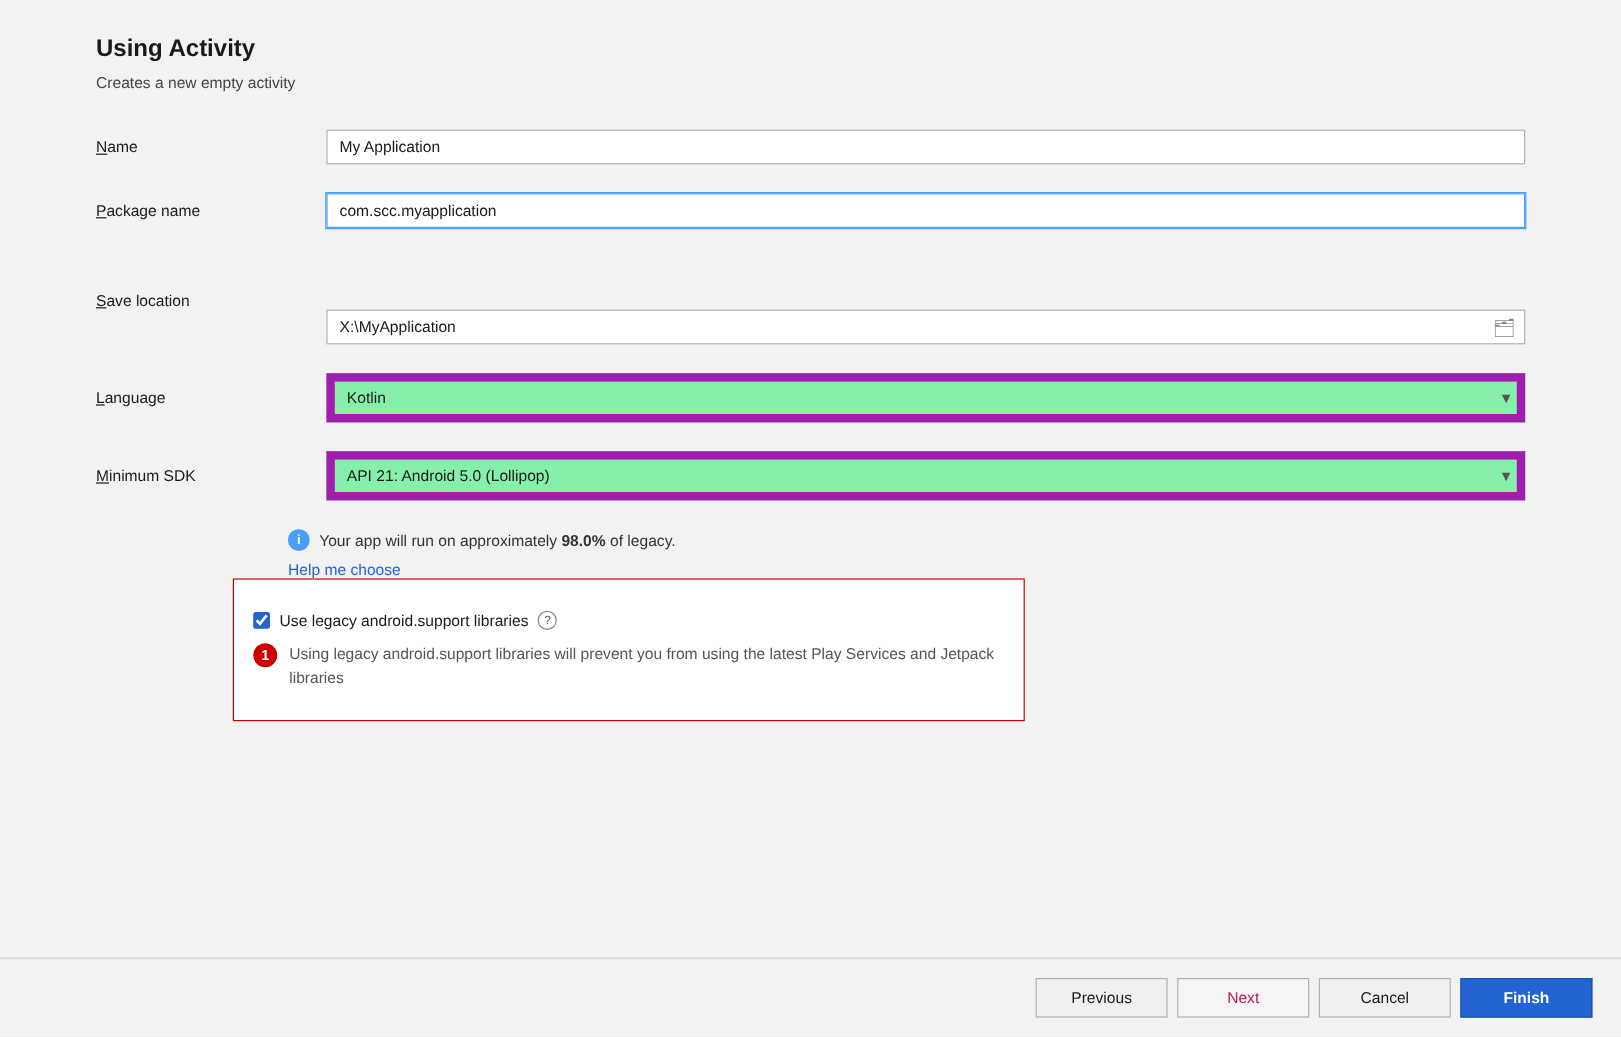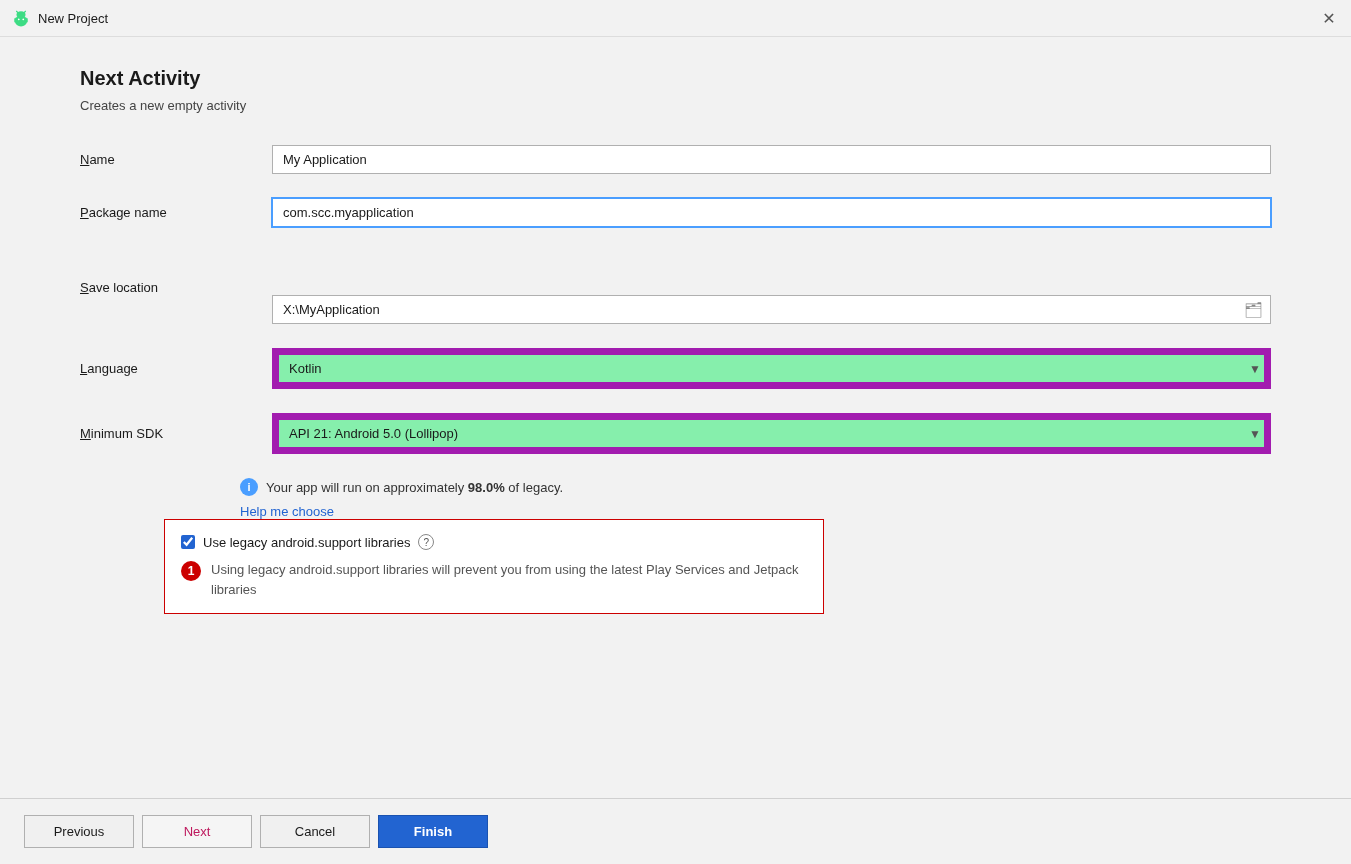--- a/index.html
+++ b/index.html
@@ -172,23 +172,23 @@
     .help-link {
       margin-left: 160px;
       margin-bottom: 20px;
       color: #2264d1;
       font-size: 13px;
       cursor: pointer;
       text-decoration: none;
     }
 
     .warning-box {
-      margin-left: 84px;
+      margin-left: 114px;
       border: 1px solid #cc0000;
-      padding: 14px 16px;
+      padding: 26px 16px;
       background: #fff;
       max-width: 660px;
     }
     .checkbox-row {
       display: flex;
       align-items: center;
       margin-bottom: 10px;
     }
     .checkbox-input {
       width: 14px;
@@ -237,20 +237,21 @@
       font-size: 13px;
       color: #555;
       line-height: 1.5;
     }
 
     .footer {
       padding: 16px 24px;
       border-top: 1px solid #d0d0d0;
       display: flex;
       align-items: center;
+      justify-content: flex-end;
       gap: 8px;
       background: #f2f2f2;
     }
     .btn {
       padding: 8px 24px;
       font-size: 13px;
       border: 1px solid #b0b0b0;
       cursor: pointer;
       background: #f0f0f0;
       color: #1a1a1a;
@@ -272,42 +273,24 @@
     .android-icon svg {
       width: 18px;
       height: 18px;
     }
   </style>
 </head>
 <body>
 
 <div class="dialog">
 
-  <div class="title-bar">
-    <div class="title-bar-icon android-icon">
-      
-      <svg viewBox="0 0 40 40" fill="none" xmlns="http://www.w3.org/2000/svg">
-        <ellipse cx="20" cy="28" rx="13" ry="11" fill="#3ddc84"></ellipse>
-        <rect x="7" y="18" width="26" height="14" rx="5" fill="#3ddc84"></rect>
-        <circle cx="15" cy="23" r="2" fill="white"></circle>
-        <circle cx="25" cy="23" r="2" fill="white"></circle>
-        <line x1="15" y1="10" x2="10" y2="5" stroke="#3ddc84" stroke-width="2.5" stroke-linecap="round"></line>
-        <line x1="25" y1="10" x2="30" y2="5" stroke="#3ddc84" stroke-width="2.5" stroke-linecap="round"></line>
-        <ellipse cx="20" cy="13" rx="10" ry="8" fill="#3ddc84"></ellipse>
-        <rect x="5" y="20" width="4" height="10" rx="2" fill="#3ddc84"></rect>
-        <rect x="31" y="20" width="4" height="10" rx="2" fill="#3ddc84"></rect>
-      </svg>
-    </div>
-    <span class="title-bar-text">New Project</span>
-    <div class="close-btn">✕</div>
-  </div>
 
   <div class="content">
 
-    <div class="section-title">Next Activity</div>
+    <div class="section-title">Using Activity</div>
     <div class="section-subtitle">Creates a new empty activity</div>
 
     
     <div class="form-row">
       <div class="form-label">
         <span><span class="underline">N</span>ame</span>
       </div>
       <div class="form-control">
         <input class="text-input" type="text" value="My Application" style="">
       </div>

